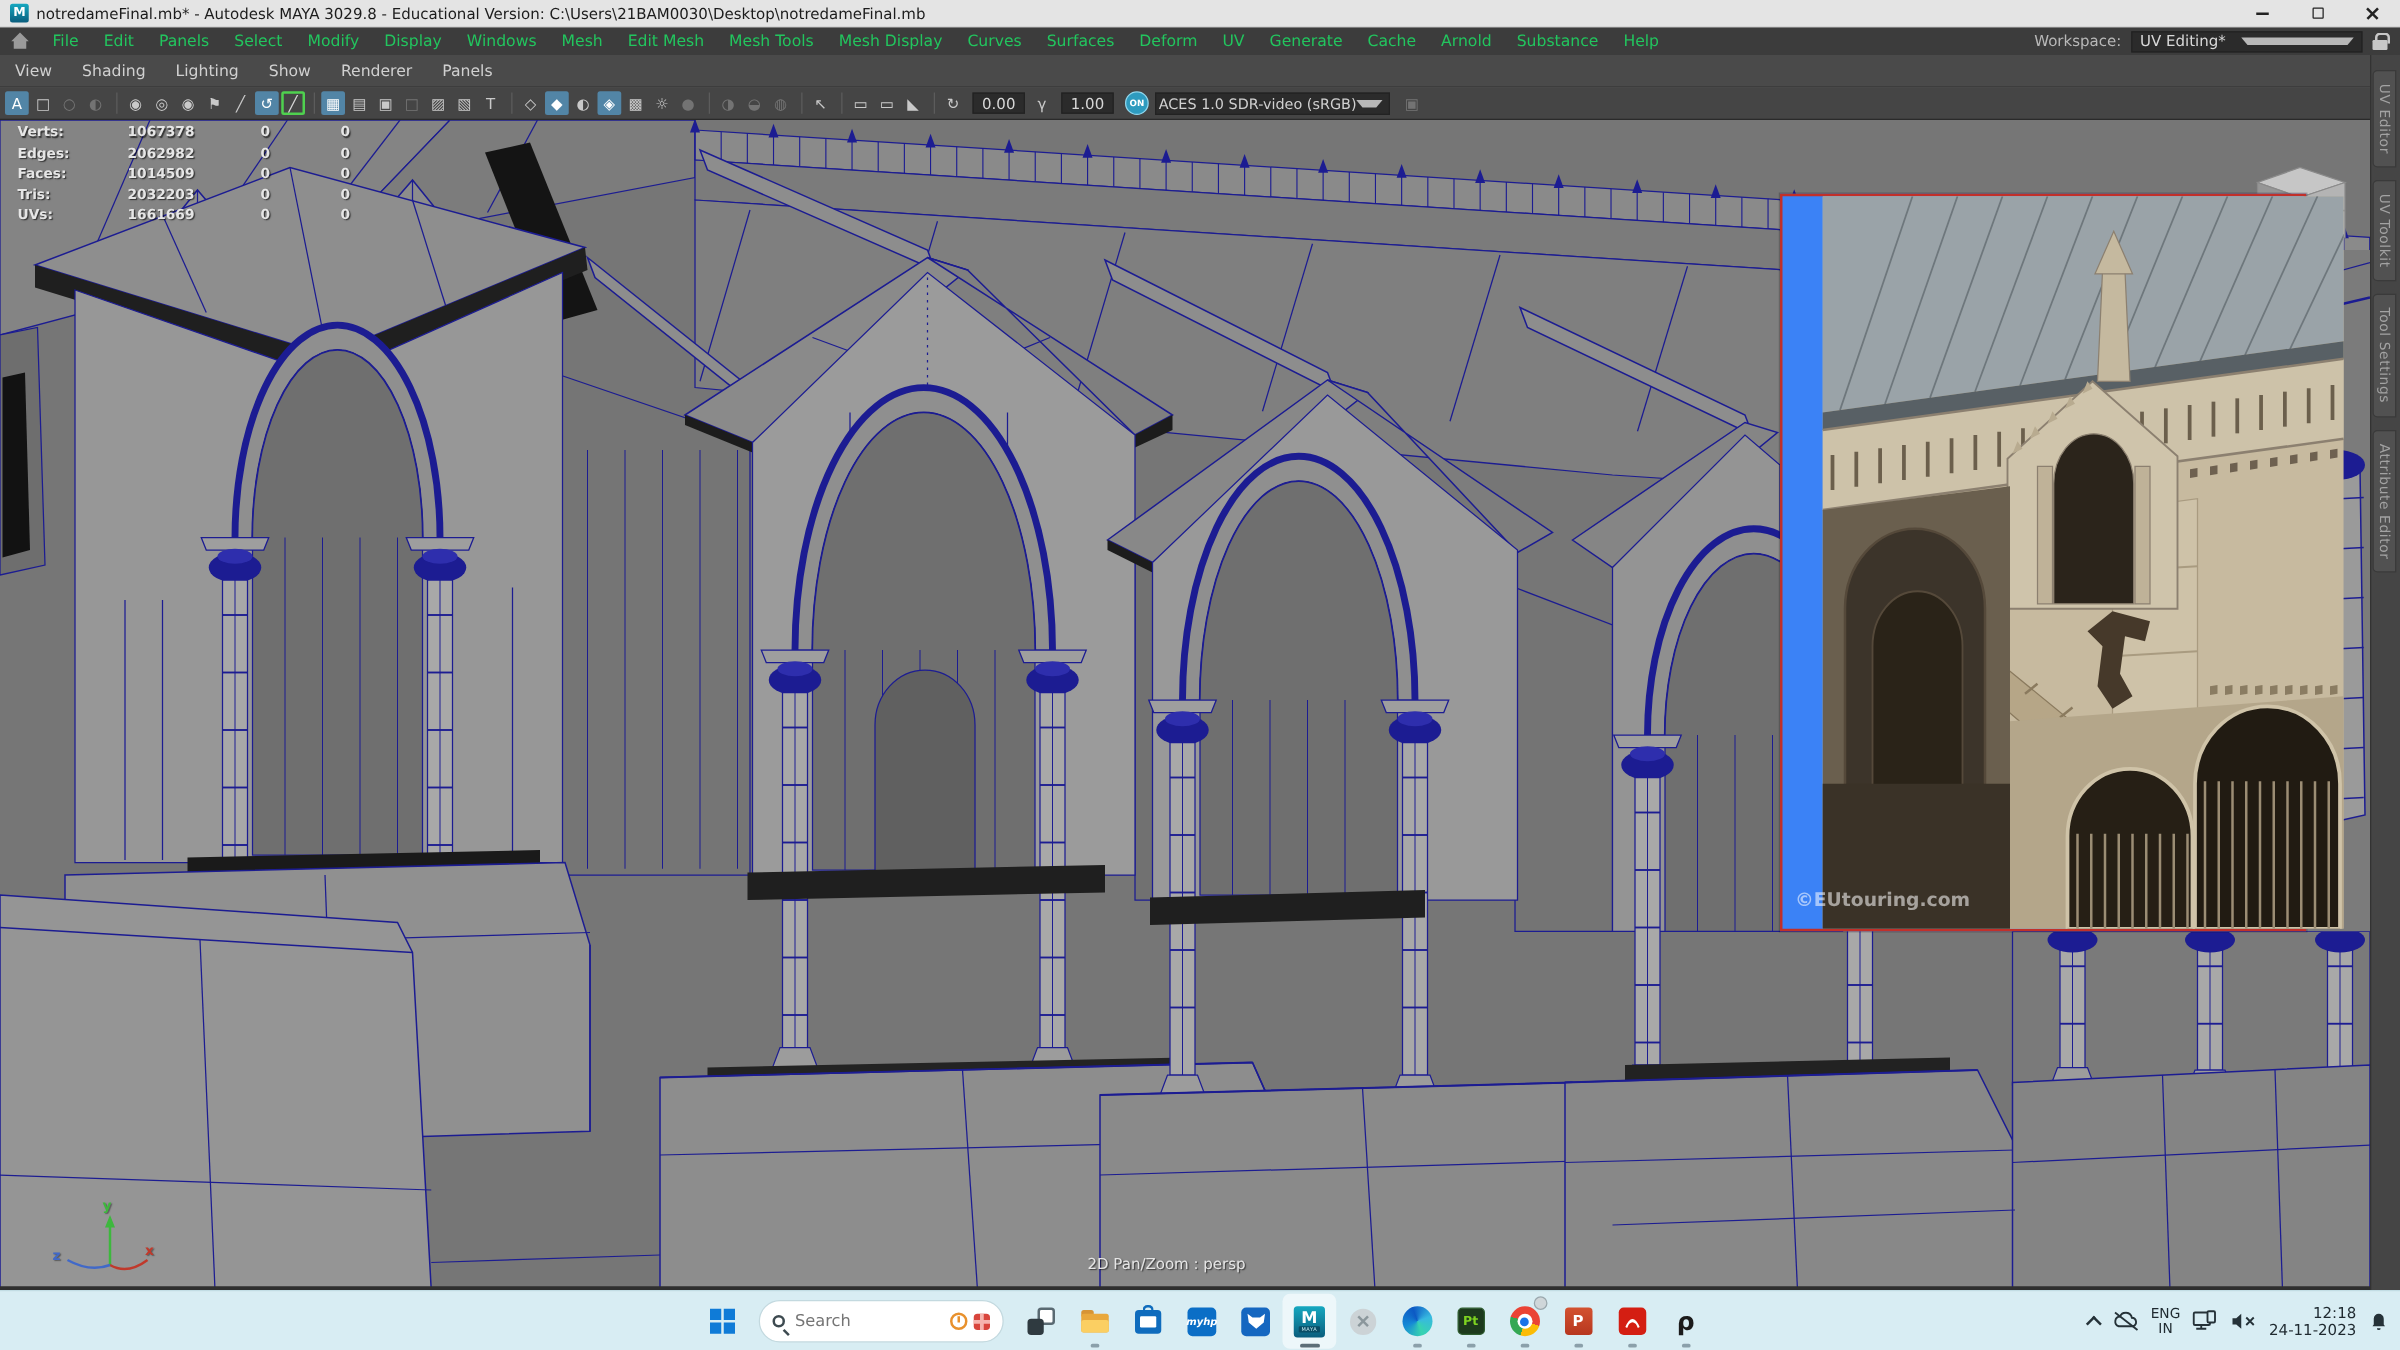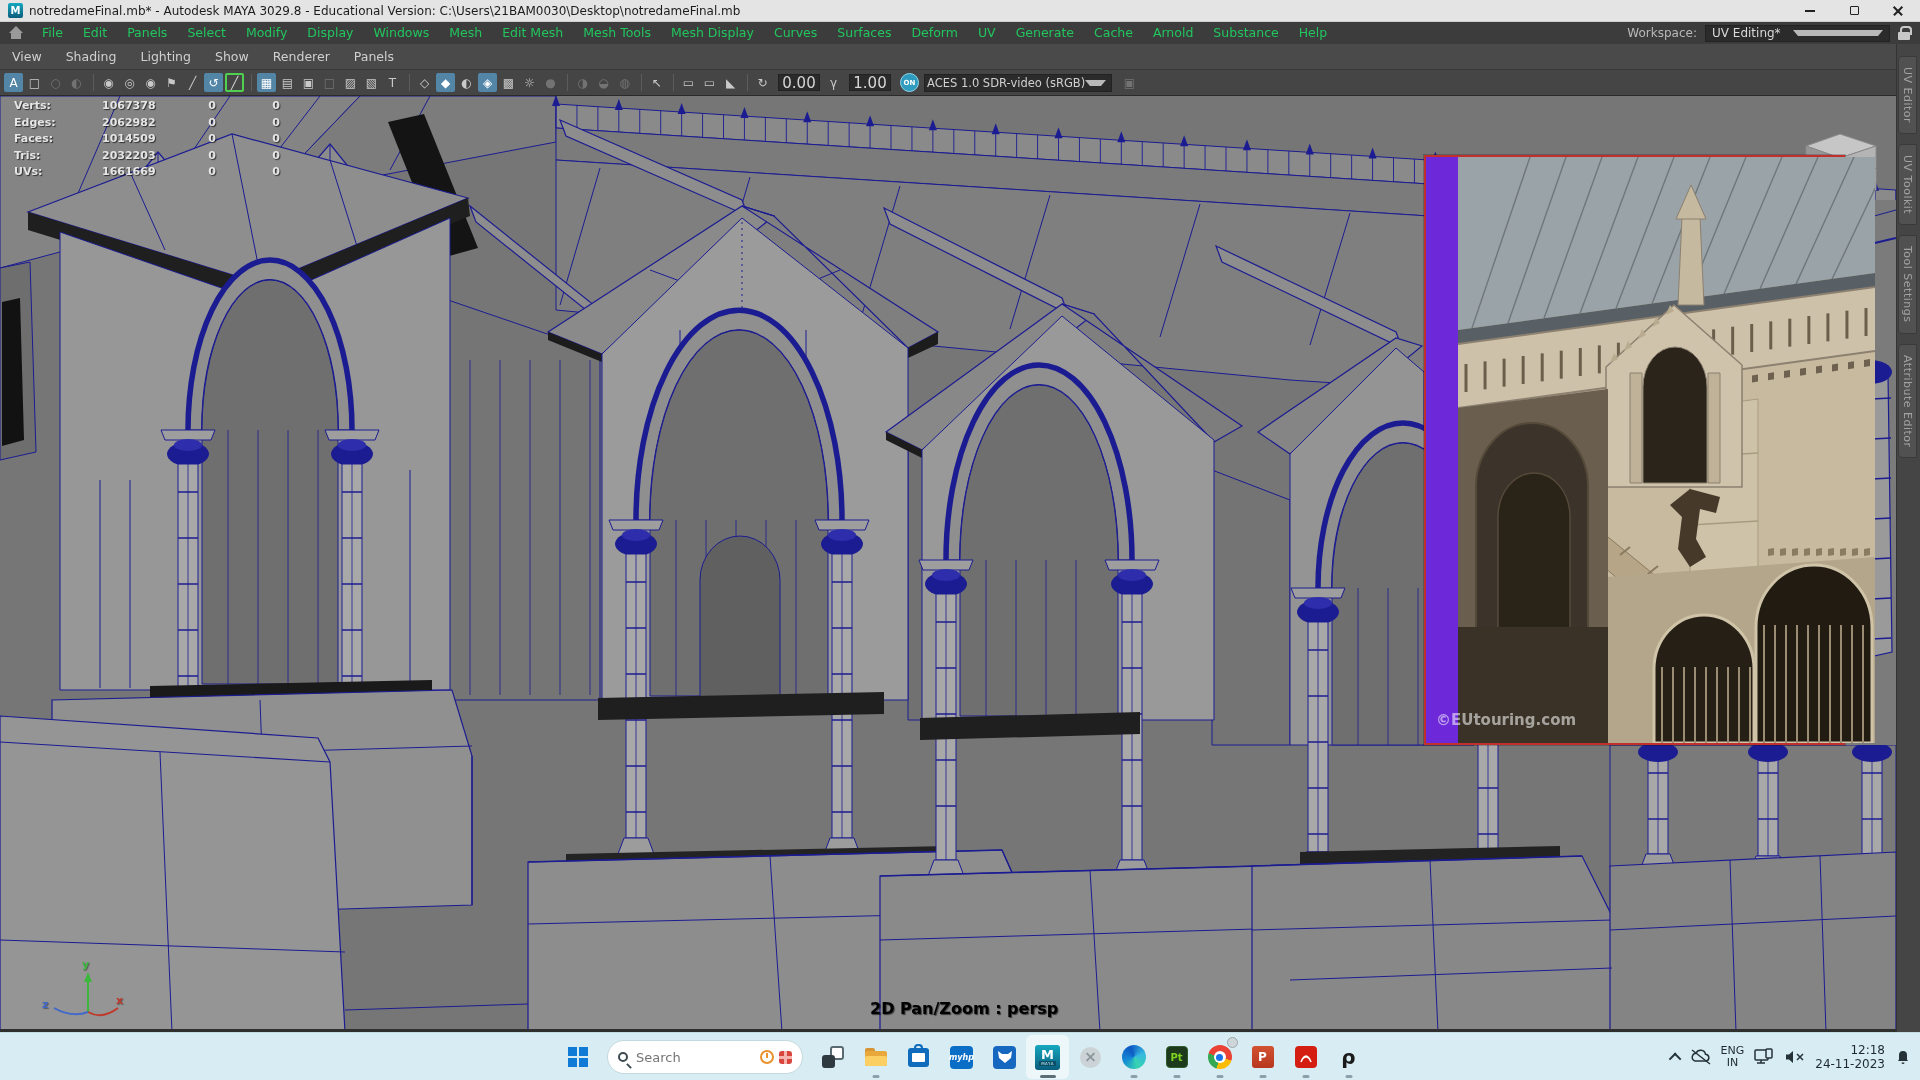--- a/index.html
+++ b/index.html
@@ -37,44 +37,44 @@
   .panelbar { position:absolute; top:44px; left:0; width:1896px; height:26px; background:#4a4a4a; display:flex; align-items:center; border-bottom:1px solid #3a3a3a; }
   .panelbar span { padding:0 12px; font-size:12.5px; color:#d0d0d0; }
 
   
   .icontoolbar { position:absolute; top:70px; left:0; width:1896px; height:26px; background:#454545; display:flex; align-items:center; border-bottom:1px solid #2a2a2a; padding-left:4px; }
   .tbtile { width:19px; height:19px; margin-right:2px; display:flex; align-items:center; justify-content:center; font-size:12px; color:#c9c9c9; border-radius:2px; }
   .tbtile.active { background:#5285a6; color:#fff; }
   .tbtile.dim { opacity:.35; }
   .tbtile.green { border:2px solid #4fd14f; color:#d8d8d8; }
   .tbsep { width:1px; height:17px; background:#5c5c5c; margin:0 5px; }
-  .tbfield { width:42px; height:17px; background:#2b2b2b; border:1px solid #222; color:#d6d6d6; font-size:15px; text-align:center; line-height:16px; margin:0 4px; }
+  .tbfield { width:42px; height:17px; background:#2b2b2b; border:1px solid #222; color:#d6d6d6; font-size:12px; text-align:center; line-height:16px; margin:0 4px; }
   .ondot { width:19px; height:19px; border-radius:50%; background:#2e9bbf; border:1.5px solid #8fd7ee; color:#fff; font-size:7px; font-weight:bold; display:flex; align-items:center; justify-content:center; margin:0 5px; }
   .aces { width:188px; height:18px; background:#2b2b2b; border:1px solid #222; display:flex; align-items:center; padding-left:2px; }
   .aces span { flex:1; font-size:11.5px; color:#d0d0d0; white-space:nowrap; }
   .aces .caret { margin-right:5px; }
 
   
   .viewport { position:absolute; top:96px; left:0; width:1896px; height:936px; background:#767676; }
   .viewport::after { content:""; position:absolute; bottom:0; left:0; width:100%; height:3px; background:#2f2f2f; z-index:6; }
   #scene { position:absolute; top:0; left:0; z-index:0; }
 
   .hud { position:absolute; top:2px; left:14px; z-index:3; font-size:11px; font-weight:bold; color:#e6e6e6; text-shadow:1px 1px 1px rgba(0,0,0,.65); }
   .hud-row { display:flex; line-height:16.5px; }
   .hud-row .hl { width:88px; }
   .hud-row .h1 { width:52px; text-align:right; }
   .hud-row .h2 { width:62px; text-align:right; }
   .hud-row .h3 { width:64px; text-align:right; }
 
-  .vp-status { position:absolute; bottom:14px; left:870px; z-index:3; font-size:16px; font-weight:bold; color:#000000; text-shadow:1px 1px 1px rgba(0,0,0,.6); }
+  .vp-status { position:absolute; bottom:14px; left:870px; z-index:3; font-size:12px; font-weight:normal; color:#e5e5e5; text-shadow:1px 1px 1px rgba(0,0,0,.6); }
 
   .viewcube { position:absolute; left:1798px; top:34px; z-index:1; }
   .viewcube text { font-size:9px; font-weight:bold; fill:#555; }
 
-  .refimg { position:absolute; left:1424px; top:59px; width:421px; height:590px; z-index:2; border:2px solid #c1302a; background:#6d28d9; box-shadow:0 0 0 1px rgba(0,0,0,.2);padding-left:32px; }
+  .refimg { position:absolute; left:1424px; top:59px; width:421px; height:590px; z-index:2; border:2px solid #c1302a; background:#3b82f6; box-shadow:0 0 0 1px rgba(0,0,0,.2);padding-left:32px; }
   .watermark { position:absolute; left:10px; bottom:14px; font-size:15px; font-weight:bold; color:rgba(255,255,255,.55); z-index:2; }
 
   .axis-lbl { position:absolute; z-index:3; font-size:11px; font-weight:bold; text-shadow:1px 1px 1px rgba(0,0,0,.4); }
   .axis-y { left:82px; top:862px; color:#3db83d; }
   .axis-x { left:116px; top:898px; color:#c0392b; }
   .axis-z { left:42px; top:902px; color:#4169c8; }
 
   
   .rstrip { position:absolute; top:44px; right:0; width:24px; height:988px; background:#454545; border-left:1px solid #333; z-index:5; }
   .rstrip span { display:block; writing-mode:vertical-rl; font-size:11px; color:#a2a2a2; background:#515151; border:1px solid #3a3a3a; border-radius:4px 0 0 4px; padding:10px 2px; margin:0 1px 10px 1px; letter-spacing:.5px; }

